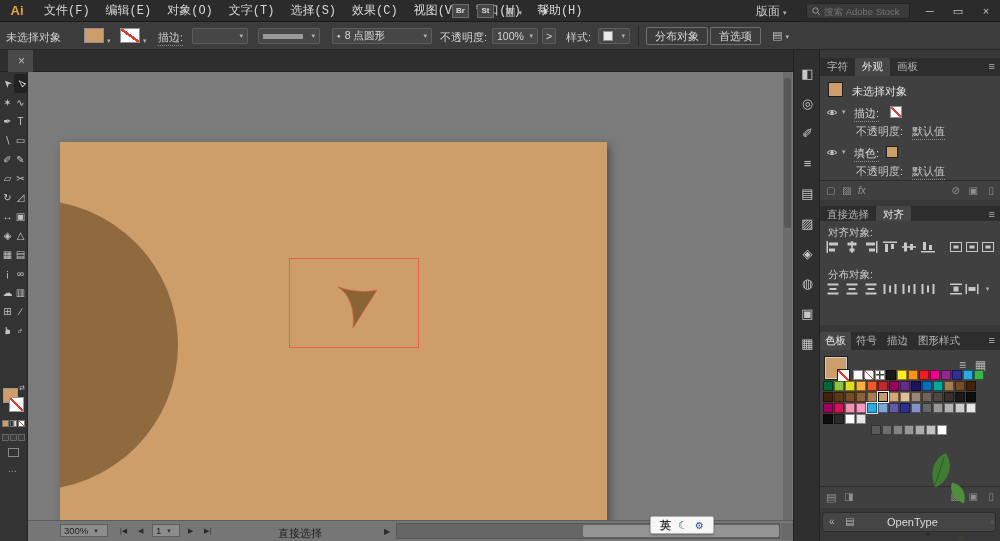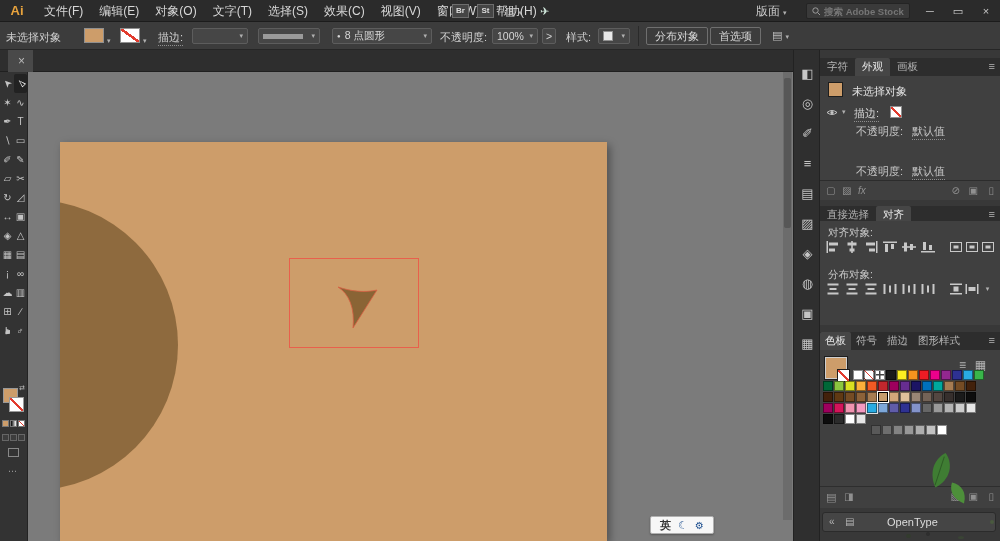--- a/index.html
+++ b/index.html
@@ -3,26 +3,26 @@
 <meta charset="utf-8">
 <style>
 *{margin:0;padding:0;box-sizing:border-box;}
 html,body{background:#222;}
 #app{position:relative;width:1000px;height:541px;overflow:hidden;background:#3a3a3a;
   font-family:"Liberation Sans","DejaVu Sans",sans-serif;}
 
 #menubar{position:absolute;left:0;top:0;width:1000px;height:22px;background:#2b2b2b;border-bottom:1px solid #1c1c1c;z-index:6;}
 #ai-logo{position:absolute;left:0;top:0;width:34px;height:22px;color:#e8a33d;font-weight:bold;font-size:13px;text-align:center;line-height:22px;}
 #menu-items{position:absolute;left:36px;top:0;display:flex;}
-.menu-item{height:30px;line-height:22px;padding:0 8px;font-size:12px;color:#d8d8d8;white-space:nowrap;}
+.menu-item{height:30px;line-height:22px;padding:0 8px;font-size:12px;color:#d8d8d8;white-space:nowrap;font-family:Liberation Mono, monospace;}
 .mini-app{position:absolute;top:4px;width:17px;height:14px;background:#454545;border:1px solid #6d6d6d;color:#ddd;font-size:8px;font-weight:bold;text-align:center;line-height:12px;}
 .mb-icon{position:absolute;top:0;height:22px;line-height:22px;color:#c9c9c9;font-size:11px;white-space:nowrap;}
 .caret{font-size:7px;color:#b0b0b0;margin-left:3px;}
 #search-box{position:absolute;left:806px;top:3px;width:104px;height:16px;background:#3a3a3a;border:1px solid #242424;border-radius:2px;display:flex;align-items:center;gap:4px;padding:0 5px;}
-#search-box input{width:80px;background:transparent;border:none;outline:none;color:#9b9b9b;font-size:9.5px;font-family:inherit;font-weight:bold;}
+#search-box input{width:80px;background:transparent;border:none;outline:none;color:#9b9b9b;font-size:9.5px;font-family:inherit;}
 #win-controls{position:absolute;right:0;top:0;display:flex;}
 .win-btn{width:28px;height:22px;text-align:center;line-height:22px;color:#c6c6c6;font-size:11px;}
 
 #controlbar{position:absolute;left:0;top:22px;width:1000px;height:28px;background:#3c3c3c;border-bottom:1px solid #262626;z-index:5;}
 .cb{position:absolute;top:8px;font-size:11px;color:#cfcfcf;white-space:nowrap;}
 .dotted{border-bottom:1px dotted #8f8f8f;}
 .dd{position:absolute;top:6px;height:16px;background:#464646;border:1px solid #5d5d5d;border-radius:2px;display:flex;align-items:center;padding:0 4px;font-size:10.5px;color:#d6d6d6;white-space:nowrap;}
 .dd .caret{margin-left:auto;padding-left:4px;}
 .swbox{display:inline-block;border:1px solid #909090;}
 .slash{background:linear-gradient(to top right,#fff 44%,#e23b2e 44%,#e23b2e 56%,#fff 56%) #fff;}
@@ -281,20 +281,40 @@
     <div id="artboard" style="background: rgb(205, 157, 106);">
       <div id="doc-circle" style="background: rgb(142, 106, 62);"></div>
       <svg id="claw" width="42" height="46" viewBox="0 0 42 46">
         <path d="M1,3 C13,7 27,9 40,6 L16,44 C18,24 12,10 1,3 Z" stroke="#d95f43" stroke-width="0.8" fill="#8a6435"></path>
       </svg>
       <div id="selection-rect" style="border-color: rgb(232, 96, 76);"></div>
     </div>
     <div id="v-scroll">
         <div id="v-thumb"></div>
       </div>
+    <div id="statusbar">
+      <div class="sb-field" style="left:32px;width:48px">
+          <span>300%</span>
+          <span class="caret" style="color:#333">▾</span>
+        </div>
+      <div class="sb-nav" style="left:92px">|◀</div>
+      <div class="sb-nav" style="left:110px">◀</div>
+      <div class="sb-field" style="left:124px;width:28px">
+          <span>1</span>
+          <span class="caret" style="color:#333">▾</span>
+        </div>
+      <div class="sb-nav" style="left:160px">▶</div>
+      <div class="sb-nav" style="left:176px">▶|</div>
+      <div class="sb-txt" style="left:250px">直接选择</div>
+      <div class="sb-nav" style="left:356px;font-size:8px">▶</div>
+      <div id="h-scroll">
+          <div id="h-thumb"></div>
+        </div>
+      <div id="sb-corner"></div>
+    </div>
     <div id="ime">
       <span style="color:#333;font-weight:bold">英</span>
       <span style="color:#1d4f8f">☾</span>
       <span style="color:#1d4f8f;font-size:10px">⚙</span>
     </div>
   </div>
 
   <div id="strip">
       <div class="strip-icon">◧</div>
       <div class="strip-icon">◎</div>
@@ -322,20 +342,29 @@
             <path d="M1,4.5 Q6,0.5 11,4.5 Q6,8.5 1,4.5 Z" fill="none" stroke="#c8c8c8"></path>
             <circle cx="6" cy="4.5" r="1.6" fill="#c8c8c8"></circle>
           </svg>
         <span style="position:absolute;left:22px;top:4px;font-size:7px;color:#b0b0b0">▾</span>
         <span class="dotted" style="position:absolute;left:34px;top:2px">描边:</span>
         <span class="swbox slash" style="position:absolute;left:70px;top:2px;width:12px;height:12px"></span>
       </div>
       <div class="prow" style="top:48px">
         <span style="position:absolute;left:36px;color:#c4c4c4">不透明度:</span>
         <span class="dotted" style="position:absolute;left:92px;color:#c4c4c4">默认值</span>
+      </div>
+      <div class="prow" style="top:68px">
+        <svg style="position:absolute;left:6px;top:4px" width="12" height="9">
+            <path d="M1,4.5 Q6,0.5 11,4.5 Q6,8.5 1,4.5 Z" fill="none" stroke="#c8c8c8"></path>
+            <circle cx="6" cy="4.5" r="1.6" fill="#c8c8c8"></circle>
+          </svg>
+        <span style="position:absolute;left:22px;top:4px;font-size:7px;color:#b0b0b0">▾</span>
+        <span class="dotted" style="position:absolute;left:34px;top:2px">填色:</span>
+        <span class="swbox" style="position: absolute; left: 66px; top: 2px; width: 12px; height: 12px; border-color: rgb(30, 30, 30); background: rgb(205, 157, 106);"></span>
       </div>
       <div class="prow" style="top:88px">
         <span style="position:absolute;left:36px;color:#c4c4c4">不透明度:</span>
         <span class="dotted" style="position:absolute;left:92px;color:#c4c4c4">默认值</span>
       </div>
       <div style="position:absolute;left:0;top:104px;width:180px;height:20px;border-top:1px solid #2c2c2c">
         <span class="pfoot-i" style="left:6px">▢</span>
         <span class="pfoot-i" style="left:22px">▨</span>
         <span class="pfoot-i" style="left:38px;font-style:italic">fx</span>
         <span class="pfoot-i" style="right:40px;left:auto">⊘</span>

